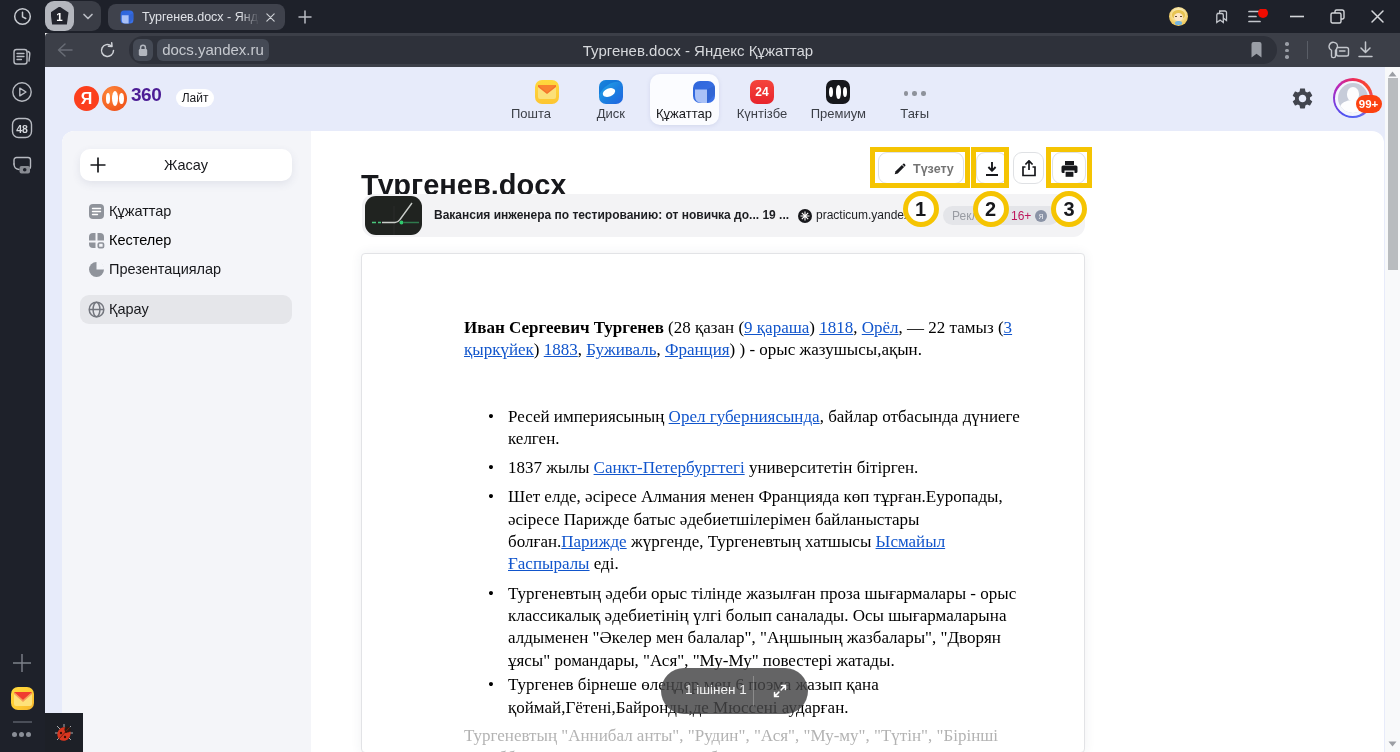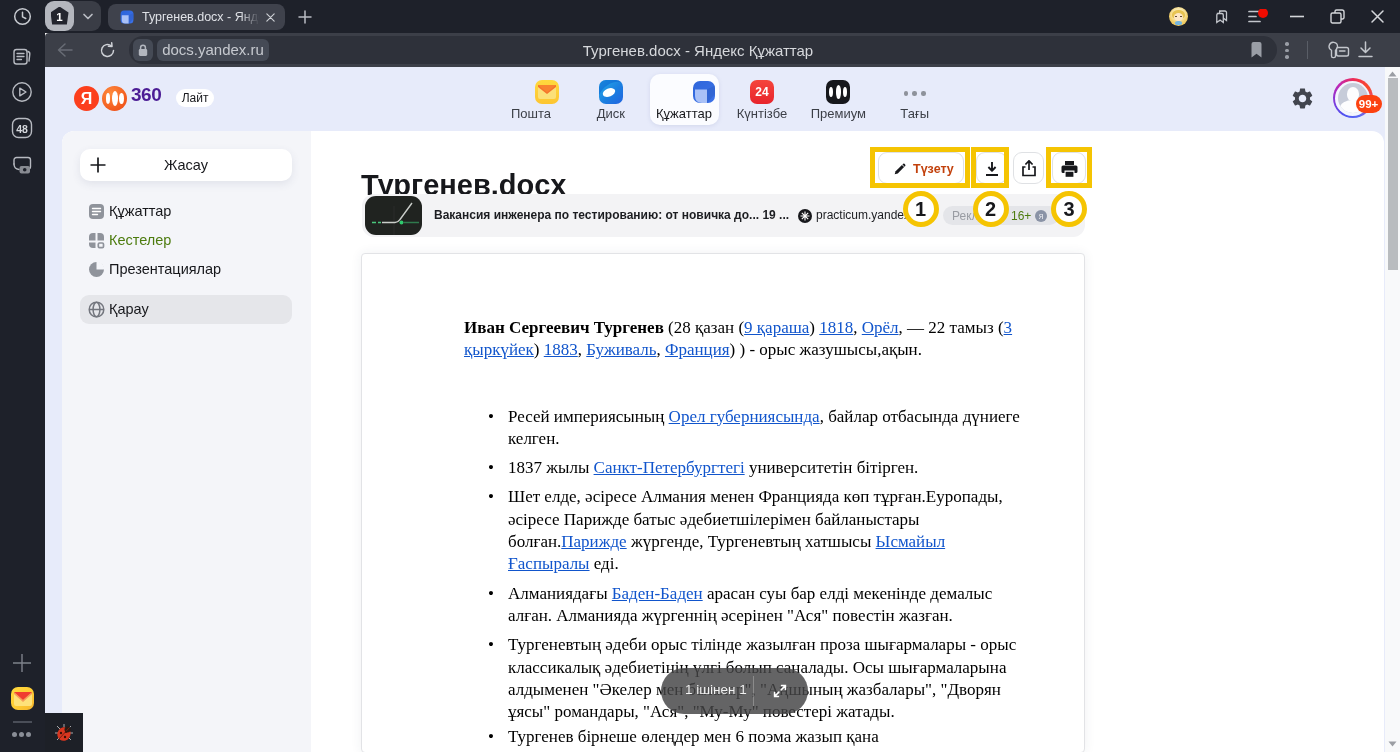--- a/index.html
+++ b/index.html
@@ -295,21 +295,21 @@
             </svg>
           <span style="position:absolute;left:21px;top:6px;font-size:14.5px;color:#17181c;">Құжаттар</span>
         </div>
         <div style="position:relative;height:29px;">
           <svg style="position:absolute;left:0;top:6px;" width="17" height="17" viewBox="0 0 17 17">
             <path d="M1 5 a4 4 0 0 1 4-4 h2.5 v7.5 H1 Z" fill="#8f939b"></path>
             <path d="M9.5 1 H12 a4 4 0 0 1 4 4 v3.5 H9.5 Z" fill="#8f939b"></path>
             <path d="M1 10.5 h6.5 V16 H5 a4 4 0 0 1-4-4 Z" fill="#8f939b"></path>
             <rect x="10.3" y="11" width="5.2" height="4.6" rx="1.2" fill="none" stroke="#8f939b" stroke-width="1.7"></rect>
           </svg>
-          <span style="position:absolute;left:21px;top:6px;font-size:14.5px;color:#4d7c0f;">Кестелер</span>
+          <span style="position:absolute;left:21px;top:6px;font-size:14.5px;color:#000000;">Кестелер</span>
         </div>
         <div style="position:relative;height:29px;">
           <svg style="position:absolute;left:0;top:6px;" width="17" height="17" viewBox="0 0 17 17">
             <circle cx="8.5" cy="8.5" r="7.5" fill="#8f939b"></circle>
             <path d="M8.5 0.5 A8 8 0 0 1 16.5 8.5 L8.5 8.5 Z" fill="#f4f5f9"></path>
           </svg>
           <span style="position:absolute;left:21px;top:6px;font-size:14.5px;color:#17181c;">Презентациялар</span>
         </div>
       </div>
 
@@ -329,21 +329,21 @@
 
     <div class="abs" style="left:808px;top:16px;width:100px;height:41px;border:5px solid #f5c402;z-index:12;"></div>
     <div class="abs" style="left:909px;top:16px;width:38px;height:41px;border:5px solid #f5c402;z-index:12;"></div>
     <div class="abs" style="left:984px;top:16px;width:46px;height:41px;border:5px solid #f5c402;z-index:12;"></div>
 
     <div class="abs" style="left:816px;top:21px;width:86px;height:32px;background:#fff;border:1px solid #dfe1e4;border-radius:9px;z-index:11;">
       <svg class="abs" style="left:14px;top:9px;" width="14" height="14" viewBox="0 0 15 15">
         <path d="M1.8 13.2 L2.8 9.9 L9.6 3.1 L11.9 5.4 L5.1 12.2 Z" fill="#17181c"></path>
         <path d="M10.4 2.3 a1.7 1.7 0 0 1 2.4 0 a1.7 1.7 0 0 1 0 2.4 l-0.3 0.3 L10.1 2.6 Z" fill="#17181c"></path>
       </svg>
-      <span class="abs" style="left:34px;top:9px;font-size:12.5px;font-weight:bold;color:#c2410c;">Түзету</span>
+      <span class="abs" style="left:34px;top:9px;font-size:12.5px;font-weight:bold;color:#737373;">Түзету</span>
     </div>
     <div class="abs" style="left:914px;top:21px;width:31px;height:32px;background:#fff;border:1px solid #dfe1e4;border-radius:9px;z-index:11;">
       <svg class="abs" style="left:7px;top:8px;" width="16" height="16" viewBox="0 0 16 16">
         <path d="M8 1 V9.5 M4.4 6 L8 9.8 L11.6 6" fill="none" stroke="#17181c" stroke-width="1.9" stroke-linejoin="round"></path>
         <path d="M2 14 H14" stroke="#17181c" stroke-width="1.9"></path>
       </svg>
     </div>
     <div class="abs" style="left:951px;top:21px;width:31px;height:32px;background:#fff;border:1px solid #dfe1e4;border-radius:9px;z-index:11;">
       <svg class="abs" style="left:7px;top:7px;" width="16" height="17" viewBox="0 0 16 17">
         <path d="M8 1 V10 M4.4 4.5 L8 0.8 L11.6 4.5" fill="none" stroke="#17181c" stroke-width="1.7" stroke-linejoin="round"></path>
@@ -374,33 +374,32 @@
       </div>
       <span class="abs" style="left:72px;top:14px;font-size:12px;font-weight:bold;color:#1c1d21;">Вакансия инженера по тестированию: от новичка до... 19 ...</span>
       <div class="abs" style="left:436px;top:14.5px;width:14px;height:14px;border-radius:50%;background:#17181c;">
         <svg style="position:absolute;left:2px;top:2px;" width="10" height="10" viewBox="0 0 10 10">
           <path d="M5 0.5 V9.5 M0.5 5 H9.5 M1.8 1.8 L8.2 8.2 M8.2 1.8 L1.8 8.2" stroke="#fff" stroke-width="1.1"></path>
         </svg>
       </div>
       <span class="abs" style="left:454px;top:14px;font-size:12px;color:#1c1d21;">practicum.yandex...</span>
       <div class="abs" style="left:581px;top:12px;width:116px;height:19px;background:#e4e5e9;border-radius:9.5px;">
         <span class="abs" style="left:9px;top:2.5px;font-size:12px;color:#999ca3;">Реклама</span>
-        <span class="abs" style="left:68px;top:2.5px;font-size:12px;color:#4d7c0f;">16+</span>
+        <span class="abs" style="left:68px;top:2.5px;font-size:12px;color:#be185d;">16+</span>
         <div class="abs" style="left:92px;top:3.5px;width:12px;height:12px;border-radius:50%;background:#8a93a6;color:#eceef2;font-size:8.5px;text-align:center;line-height:12px;">я</div>
       </div>
     </div>
 
     <div class="abs" id="docpage">
       <div id="doctext">
         <p><b>Иван Сергеевич Тургенев</b> (28 қазан (<a>9 қараша</a>) <a>1818</a>, <a>Орёл</a>, — 22 тамыз (<a>3 қыркүйек</a>) <a>1883</a>, <a>Буживаль</a>, <a>Франция</a>) ) - орыс жазушысы,ақын.</p>
         <ul>
           <li>Ресей империясының <a>Орел губерниясында</a>, байлар отбасында дүниеге келген.</li>
           <li>1837 жылы <a>Санкт-Петербургтегі</a> университетін бітірген.</li>
           <li>Шет елде, әсіресе Алмания менен Францияда көп тұрған.Еуропады, әсіресе Парижде батыс әдебиетшілерімен байланыстары болған.<a>Парижде</a> жүргенде, Тургеневтың хатшысы <a>Ысмайыл Ғаспыралы</a> еді.</li>
-          <li>Алманиядағы <a>Баден-Баден</a> арасан суы бар елді мекенінде демалыс алған. Алманияда жүргеннің әсерінен "Ася" повестін жазған.</li>
           <li style="margin-bottom:2.6px;">Тургеневтың әдеби орыс тілінде жазылған проза шығармалары - орыс классикалық әдебиетінің үлгі болып саналады. Осы шығармаларына алдыменен "Әкелер мен балалар", "Аңшының жазбалары", "Дворян ұясы" романдары, "Ася", "Му-Му" повестері жатады.</li>
           <li>Тургенев бірнеше өлеңдер мен 6 поэма жазып қана қоймай,Гётені,Байронды,де Мюссені аударған.</li>
         </ul>
         <p style="margin-top:-1px;color:#b3b3b3;">Тургеневтың "Аннибал анты", "Рудин", "Ася", "Му-му", "Түтін", "Бірінші махаббат" шығармалары әлем әдебиетінің алтын қорына енген</p>
       </div>
     </div>
 
     <div class="abs" style="left:599px;top:537px;width:147px;height:46px;border-radius:23px;background:rgba(68,68,70,0.83);z-index:20;">
       <span class="abs" style="left:24px;top:14px;font-size:13.5px;color:#f2f2f2;">1 ішінен 1</span>
       <div class="abs" style="left:92px;top:8px;width:1px;height:30px;background:rgba(255,255,255,0.25);"></div>

